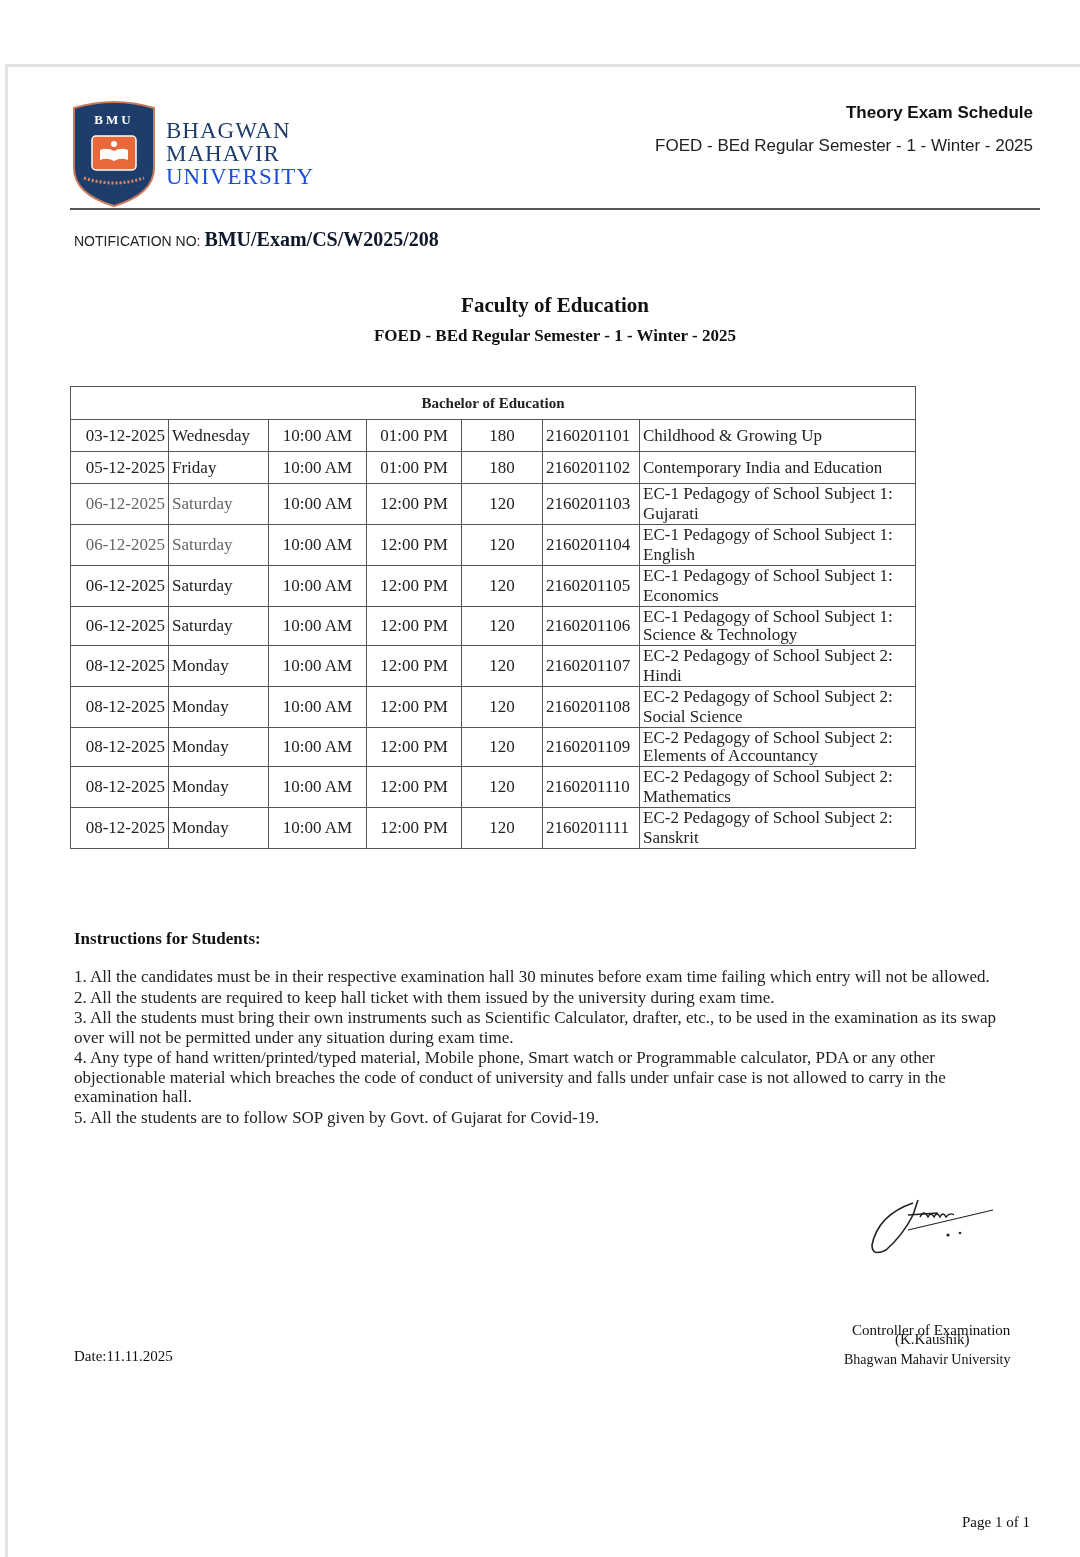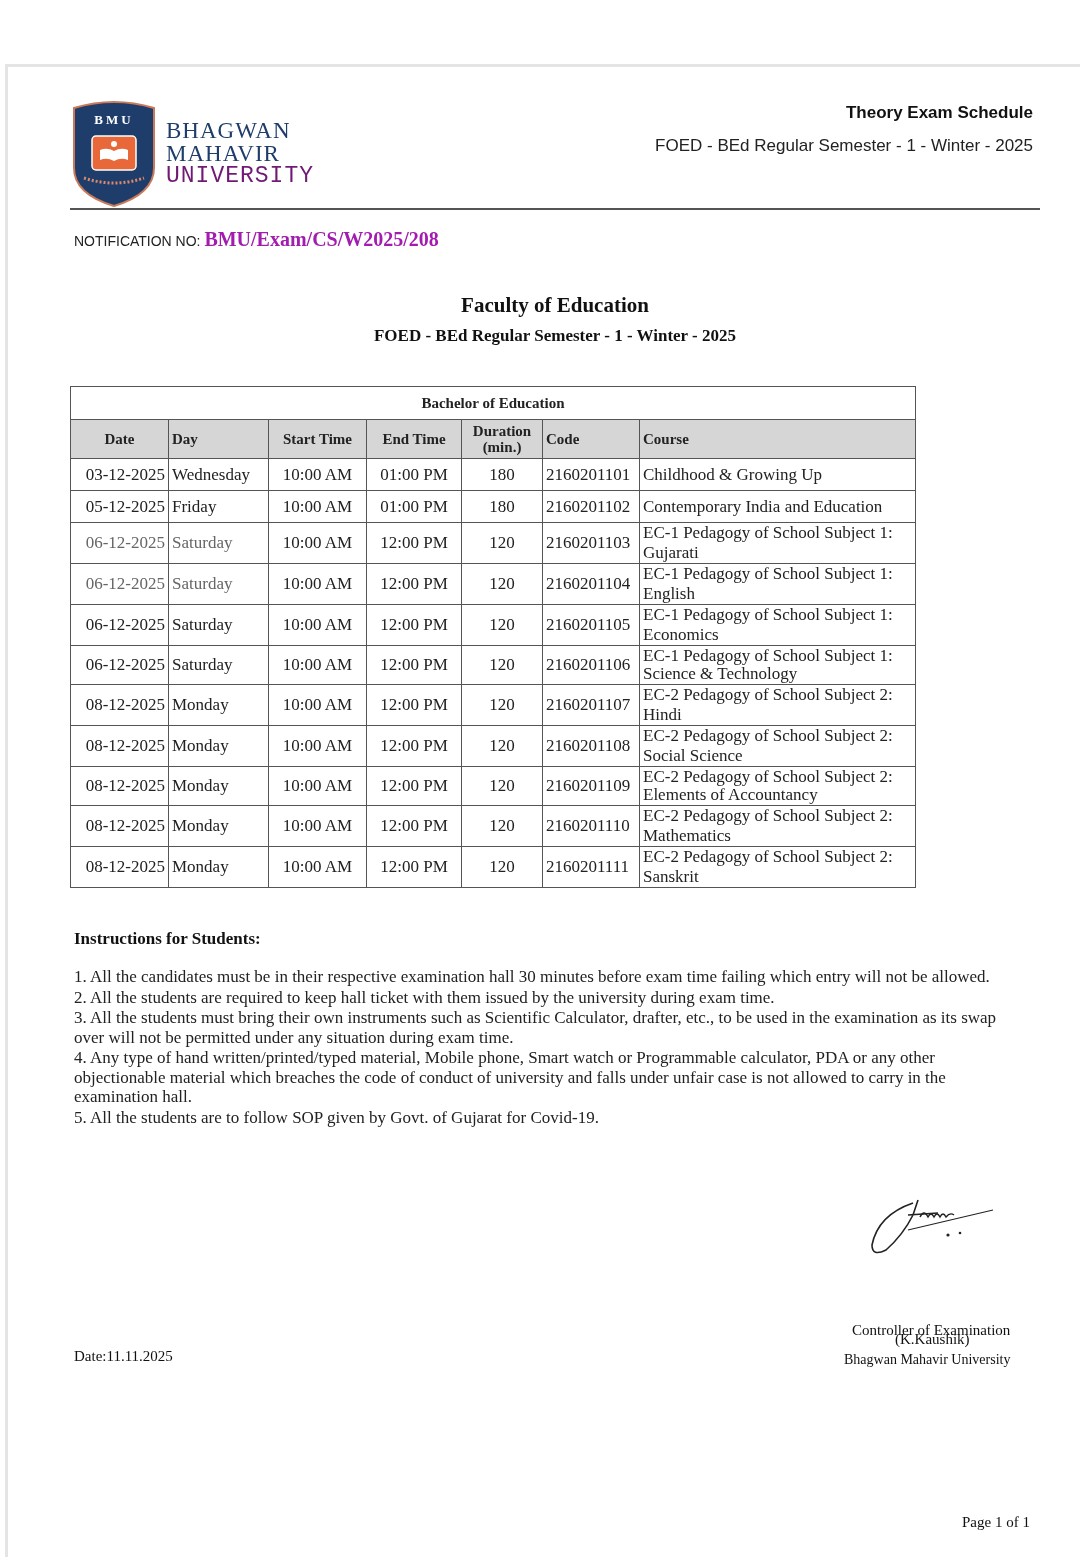--- a/index.html
+++ b/index.html
@@ -8,27 +8,27 @@
     font-family: "Liberation Serif", serif; color: #111;
   }
   .page-frame {
     position: absolute; left: 5px; top: 64px; width: 1075px; height: 1493px;
     border-top: 3px solid #e4e4e4; border-left: 3px solid #e4e4e4; background: #fff;
   }
   .abs { position: absolute; }
   .logo-shield { left: 70px; top: 98px; width: 88px; height: 110px; }
   .logo-text { left: 166px; top: 119px; font-family: "Liberation Serif", serif; font-size: 23px; line-height: 23px; letter-spacing: 1px; }
   .logo-text .l1, .logo-text .l2 { color: #1f3d6b; }
-  .logo-text .l3 { color: #701a75; font-family: Liberation Mono, monospace; }
+  .logo-text .l3 { color: #1d4ed8; }
   .hdr-right { right: 47px; top: 103px; text-align: right; font-family: "Liberation Sans", sans-serif; }
   .hdr-title { font-size: 17px; font-weight: bold; color: #111; }
   .hdr-sub { font-size: 17px; margin-top: 13px; color: #222; }
   .hdr-rule { left: 70px; top: 208px; width: 970px; height: 2px; background: #555; }
   .notif { left: 74px; top: 228px; font-size: 14px; font-family: "Liberation Sans", sans-serif; color: #222; }
-  .notif b { font-family: "Liberation Serif", serif; font-size: 20px; font-weight: bold; color: #a21caf; }
+  .notif b { font-family: "Liberation Serif", serif; font-size: 20px; font-weight: bold; color: #0f172a; }
   .fac-title { left: 0; width: 1110px; top: 293px; text-align: center; font-size: 21px; font-weight: bold; }
   .fac-sub { left: 0; width: 1110px; top: 326px; text-align: center; font-size: 17px; font-weight: bold; }
 
   table.sched {
     position: absolute; left: 70px; top: 386px; width: 846px;
     border-collapse: collapse; font-family: "Liberation Serif", serif; font-size: 17px; color: #222;
   }
   table.sched td, table.sched th { border: 1px solid #555; padding: 0 3px; }
   table.sched .caption-row td { height: 32px; text-align: center; font-weight: bold; font-size: 15px; }
   table.sched .head-row th { background: #d6d6d6; height: 38px; font-size: 15px; font-weight: bold; line-height: 16px; }
@@ -85,29 +85,20 @@
 </div>
 
 <div class="abs fac-title">Faculty of Education</div>
 <div class="abs fac-sub">FOED - BEd Regular Semester - 1  - Winter - 2025</div>
 
 <table class="sched">
   <tbody>
       <tr class="caption-row">
         <td colspan="7">Bachelor of Education</td>
       </tr>
-  <tr class="head-row">
-    <th class="c-date">Date</th>
-    <th class="c-day" style="text-align:left">Day</th>
-    <th class="c-st">Start Time</th>
-    <th class="c-et">End Time</th>
-    <th class="c-dur">Duration (min.)</th>
-    <th class="c-code" style="text-align:left">Code</th>
-    <th class="c-course" style="text-align:left">Course</th>
-  </tr>
   <tr class="r1">
     <td class="c-date">03-12-2025</td>
     <td class="c-day">Wednesday</td>
     <td class="c-st">10:00 AM</td>
     <td class="c-et">01:00 PM</td>
     <td class="c-dur">180</td>
     <td class="c-code">2160201101</td>
     <td class="c-course">Childhood &amp; Growing Up</td>
   </tr>
   <tr class="r1">

